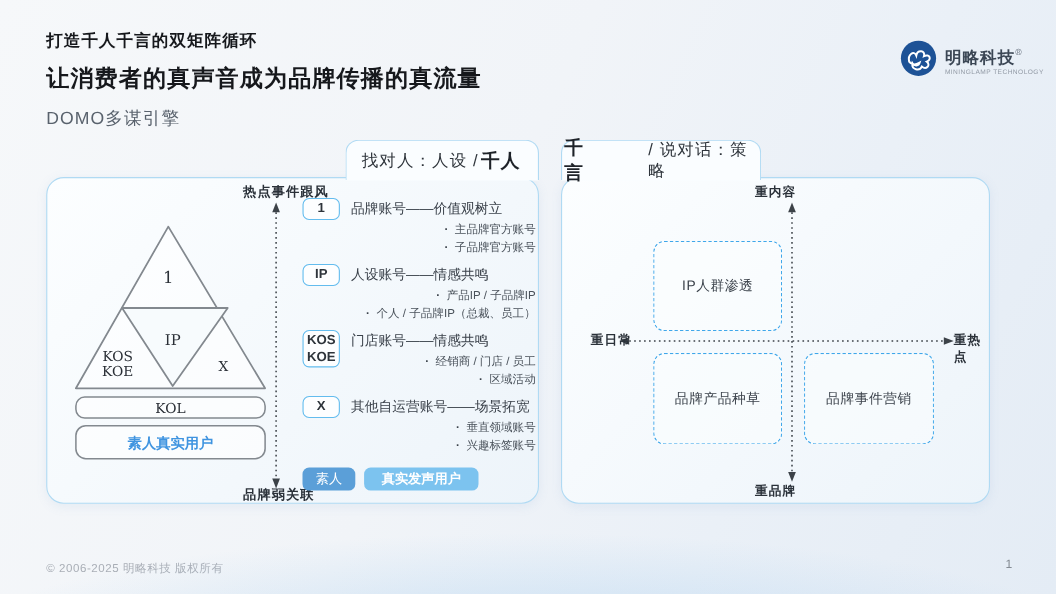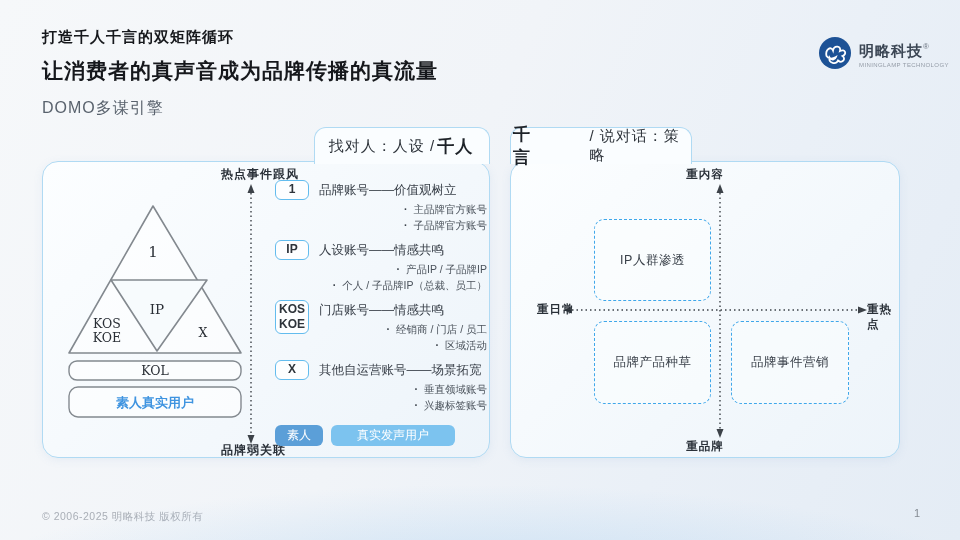--- a/index.html
+++ b/index.html
@@ -54,21 +54,21 @@
     border:1.5px solid #63bcee; border-radius:6px; background:#fdfeff;
     font-size:12px; font-weight:600; color:#2e343b; text-align:center; line-height:1.25;
   }
   .acc-title { font-size:12.5px; color:#3a414a; line-height:20px; white-space:nowrap; }
   .acc-bullets { list-style:none; margin-top:2px; }
   .acc-bullets li { font-size:10.5px; color:#4a525b; line-height:15.5px; white-space:nowrap;text-align:right; }
   .acc-bullets li::before { content:"·"; font-weight:700; margin-right:6px; color:#3a414a; }
   .pill-row { display:flex; gap:8px; margin-top:5px; }
   .pill { border-radius:6px; color:#fff; font-size:12px; line-height:21px; text-align:center; }
   .pill-dark  { background:#5b9fd8; padding:0 12px; }
-  .pill-light { background:#7cc3ef; width:124px; }
+  .pill-light { background:#7cc3ef; width:104px;font-weight:bold; }
   
   .matrix-axes { position:absolute; left:0; top:0; }
   .rp-axis-top    { left:0; right:0; top:5px;  text-align:center; position:absolute; font-size:11.5px; font-weight:700; color:#2a3139; letter-spacing:1px; }
   .rp-axis-bottom { left:0; right:0; top:277px; text-align:center; position:absolute; font-size:11.5px; font-weight:700; color:#2a3139; letter-spacing:1px; }
   .rp-axis-left   { position:absolute; left:26px;  top:140px; font-size:11.5px; font-weight:700; color:#2a3139; letter-spacing:1px; }
   .rp-axis-right  { position:absolute; left:356px; top:140px; font-size:11.5px; font-weight:700; color:#2a3139; letter-spacing:1px; }
   .quadrant {
     position:absolute; border:1.6px dashed #3fa7ea; border-radius:10px;
     background:rgba(252,254,255,0.45);
     display:flex; align-items:center; justify-content:center;

